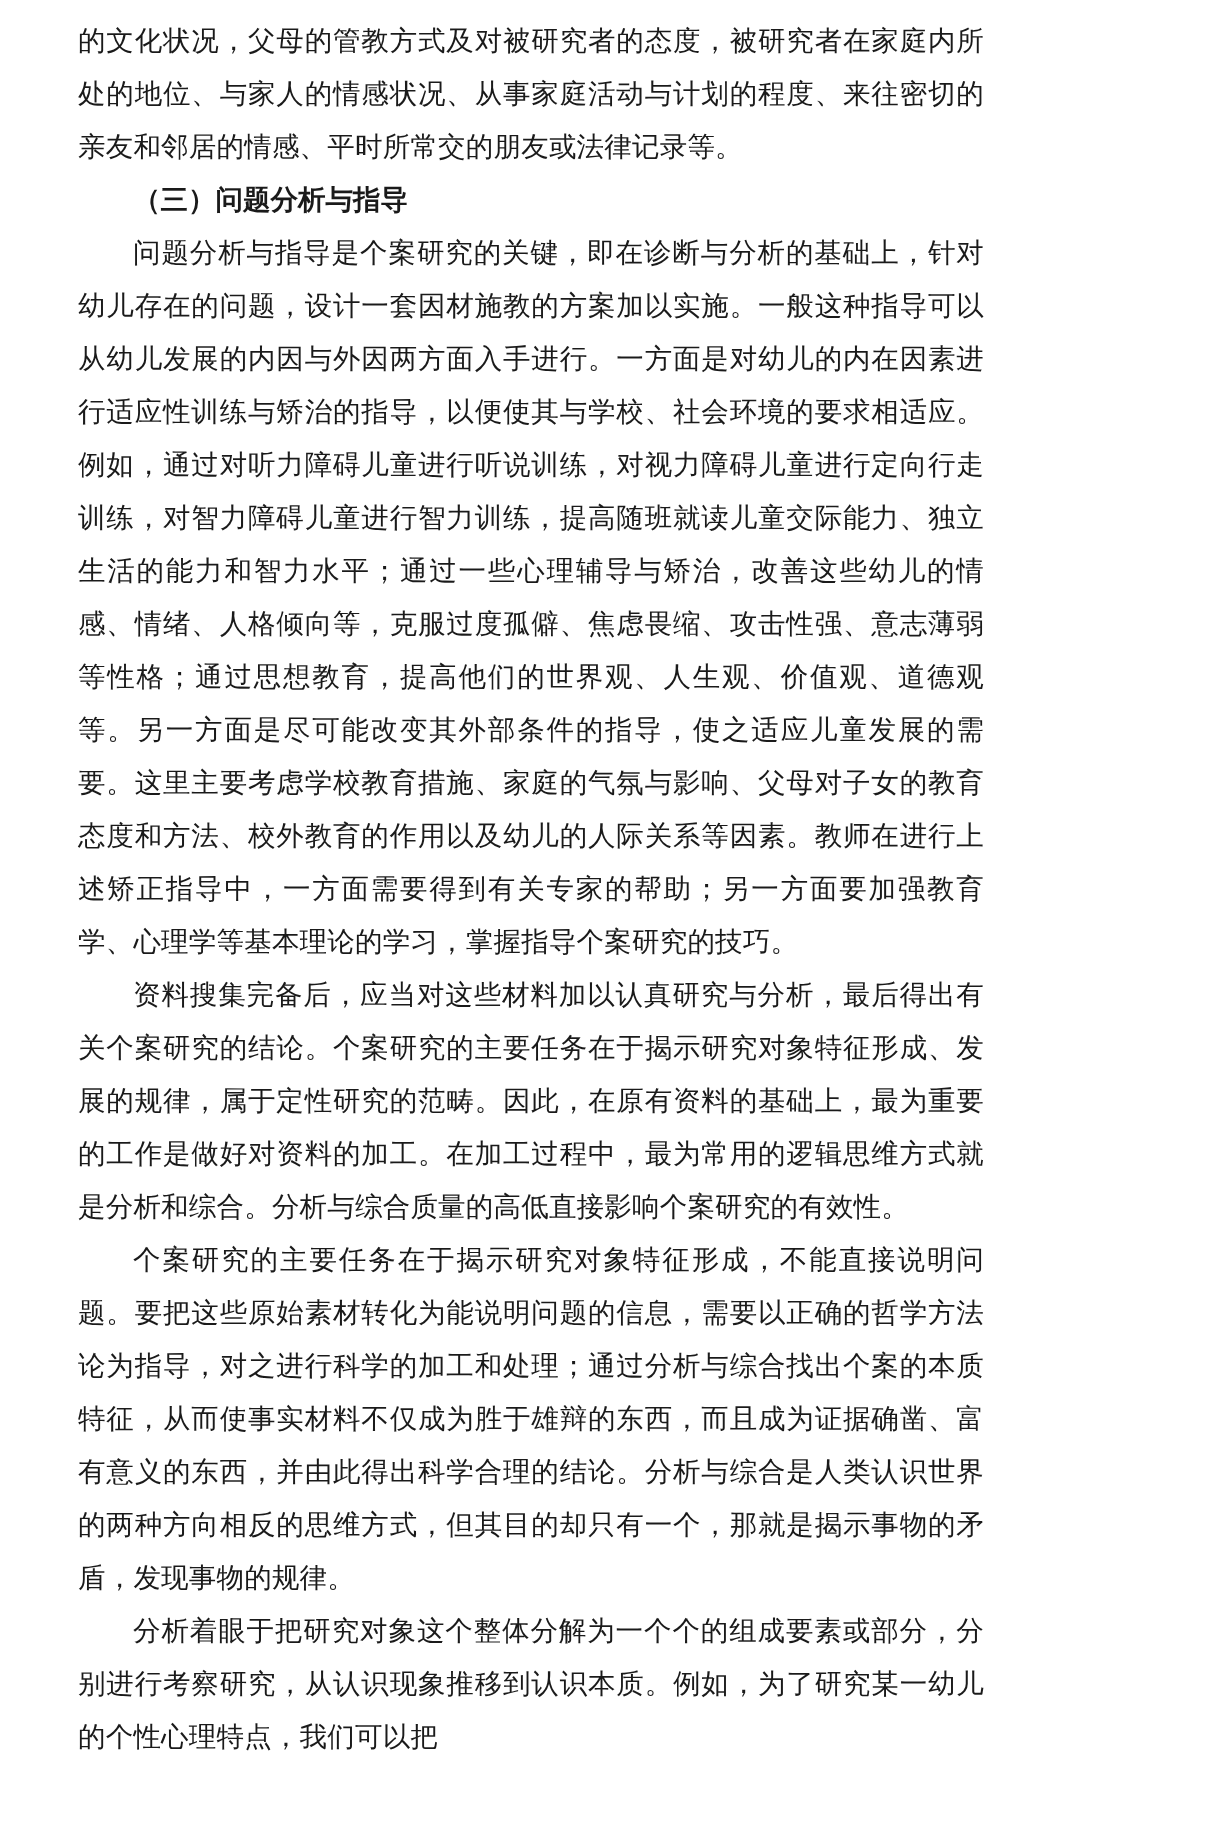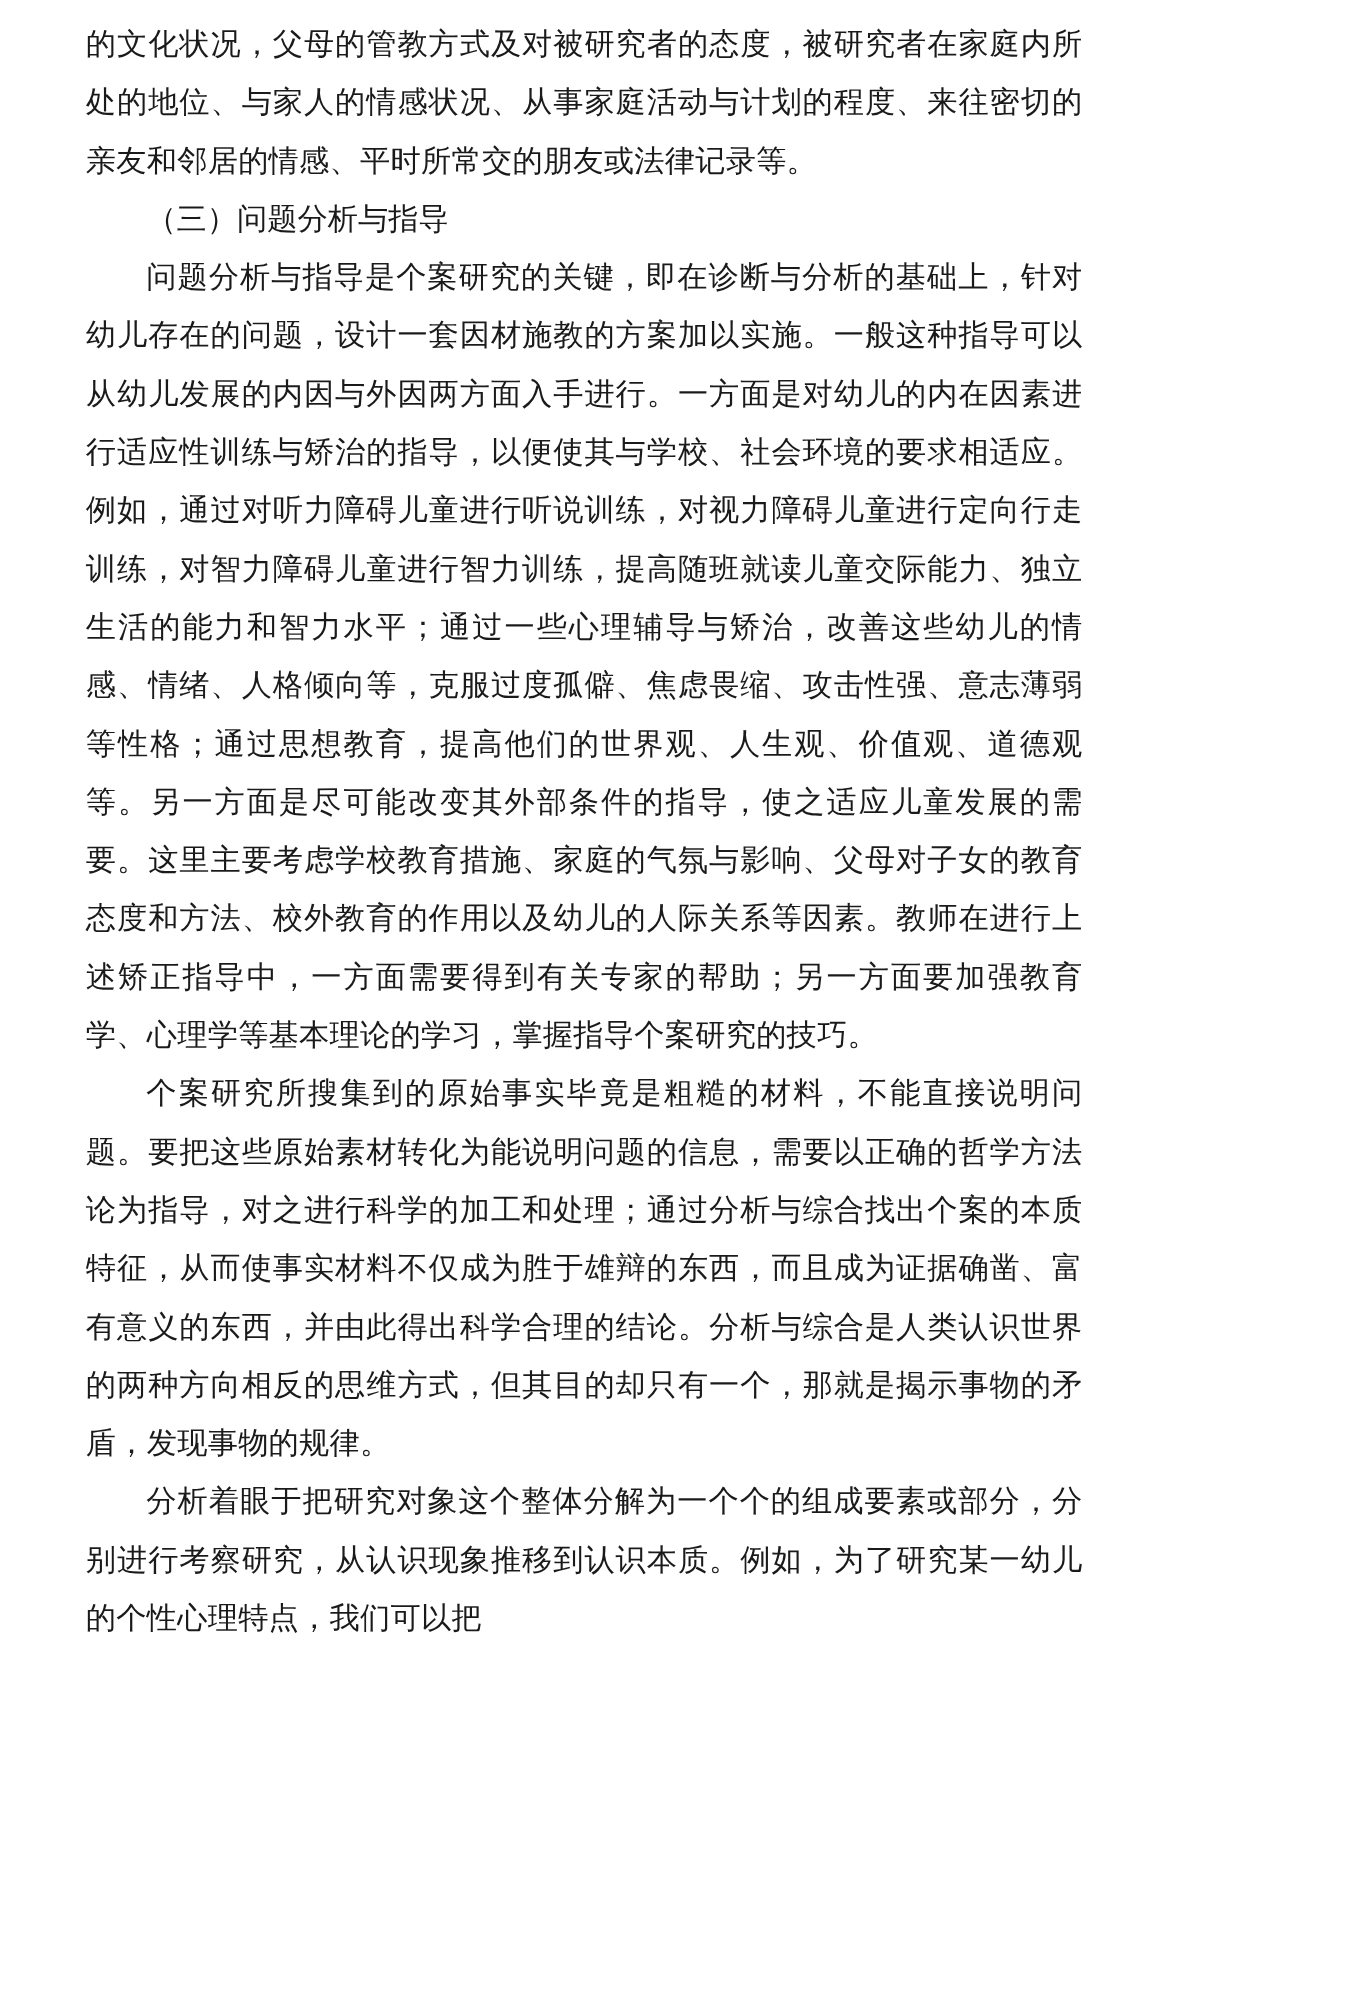--- a/index.html
+++ b/index.html
@@ -30,33 +30,34 @@
     letter-spacing: 0.2px;
   }
   .indent {
     text-indent: 2em;
   }
   .heading {
     font-size: 27.5px;
     line-height: 53px;
     margin: 0;
     text-indent: 2em;
-    font-weight: normal;
+    font-weight: bold;
   }
 </style>
 </head>
 <body>
 
 <div class="page">
 
   <p class="para">的文化状况，父母的管教方式及对被研究者的态度，被研究者在家庭内所处的地位、与家人的情感状况、从事家庭活动与计划的程度、来往密切的亲友和邻居的情感、平时所常交的朋友或法律记录等。</p>
 
 
   <h2 class="heading">（三）问题分析与指导</h2>
 
   <p class="para indent">问题分析与指导是个案研究的关键，即在诊断与分析的基础上，针对幼儿存在的问题，设计一套因材施教的方案加以实施。一般这种指导可以从幼儿发展的内因与外因两方面入手进行。一方面是对幼儿的内在因素进行适应性训练与矫治的指导，以便使其与学校、社会环境的要求相适应。例如，通过对听力障碍儿童进行听说训练，对视力障碍儿童进行定向行走训练，对智力障碍儿童进行智力训练，提高随班就读儿童交际能力、独立生活的能力和智力水平；通过一些心理辅导与矫治，改善这些幼儿的情感、情绪、人格倾向等，克服过度孤僻、焦虑畏缩、攻击性强、意志薄弱等性格；通过思想教育，提高他们的世界观、人生观、价值观、道德观等。另一方面是尽可能改变其外部条件的指导，使之适应儿童发展的需要。这里主要考虑学校教育措施、家庭的气氛与影响、父母对子女的教育态度和方法、校外教育的作用以及幼儿的人际关系等因素。教师在进行上述矫正指导中，一方面需要得到有关专家的帮助；另一方面要加强教育学、心理学等基本理论的学习，掌握指导个案研究的技巧。</p>
 
+  <p class="para indent">资料搜集完备后，应当对这些材料加以认真研究与分析，最后得出有关个案研究的结论。个案研究的主要任务在于揭示研究对象特征形成、发展的规律，属于定性研究的范畴。因此，在原有资料的基础上，最为重要的工作是做好对资料的加工。在加工过程中，最为常用的逻辑思维方式就是分析和综合。分析与综合质量的高低直接影响个案研究的有效性。</p>
 
-  <p class="para indent">个案研究所搜集到的原始事实毕竟是粗糙的材料，不能直接说明问题。要把这些原始素材转化为能说明问题的信息，需要以正确的哲学方法论为指导，对之进行科学的加工和处理；通过分析与综合找出个案的本质特征，从而使事实材料不仅成为胜于雄辩的东西，而且成为证据确凿、富有意义的东西，并由此得出科学合理的结论。分析与综合是人类认识世界的两种方向相反的思维方式，但其目的却只有一个，那就是揭示事物的矛盾，发现事物的规律。</p>
+  <p class="para indent">个案研究的主要任务在于揭示研究对象特征形成，不能直接说明问题。要把这些原始素材转化为能说明问题的信息，需要以正确的哲学方法论为指导，对之进行科学的加工和处理；通过分析与综合找出个案的本质特征，从而使事实材料不仅成为胜于雄辩的东西，而且成为证据确凿、富有意义的东西，并由此得出科学合理的结论。分析与综合是人类认识世界的两种方向相反的思维方式，但其目的却只有一个，那就是揭示事物的矛盾，发现事物的规律。</p>
 
   <p class="para indent">分析着眼于把研究对象这个整体分解为一个个的组成要素或部分，分别进行考察研究，从认识现象推移到认识本质。例如，为了研究某一幼儿的个性心理特点，我们可以把</p>
 
 </div>
 
 </body></html>

